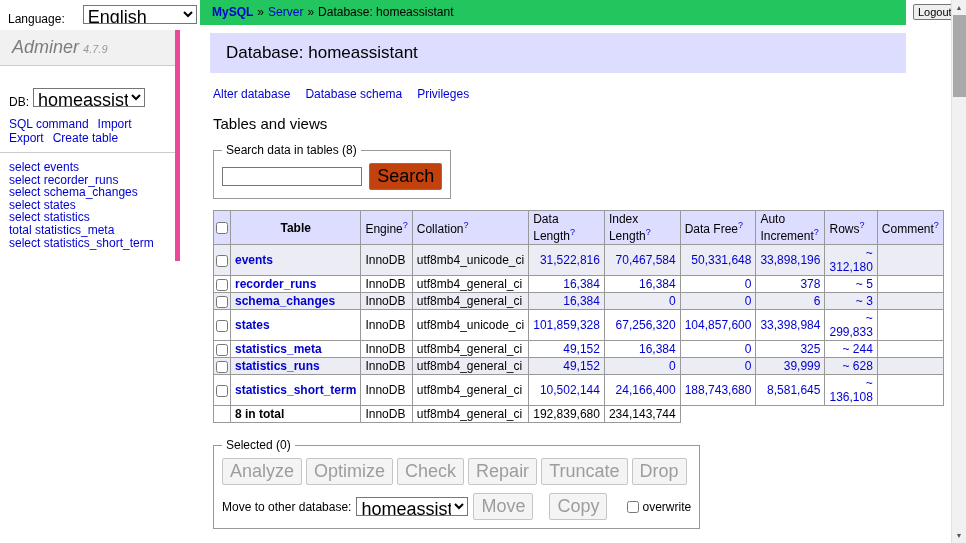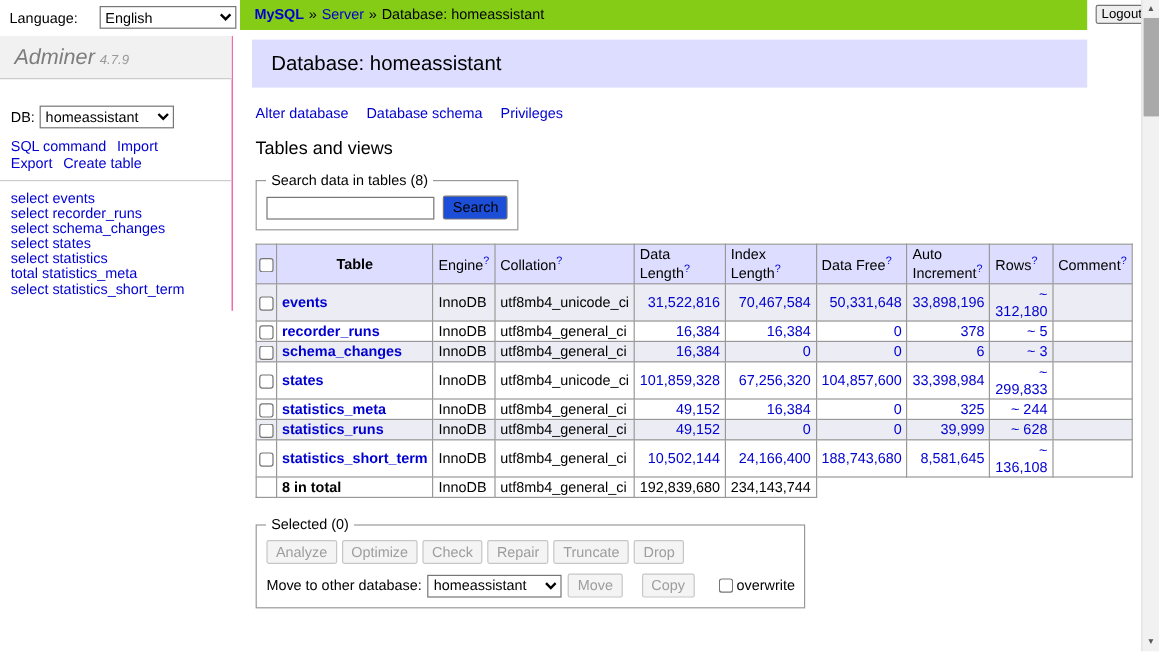--- a/index.html
+++ b/index.html
@@ -9,39 +9,39 @@
     font-family: "Liberation Sans", sans-serif; font-size: 12px;
     position: relative;
   }
   a.lnk { color: #0000d0; text-decoration: none; cursor: pointer; }
   .b { font-weight: bold; }
 
   
   .lang-row { position: absolute; top: 5px; left: 8px; }
   .lang-row label { margin-right: 18px; }
   select, input[type=text], button {
-    font-family: "Liberation Sans", sans-serif; font-size: 12px;
+    font-family: "Liberation Sans", sans-serif; font-size: 18px;
   }
   select { height: 19px; border: 1px solid #767676; background: #fff; }
   .lang-select { width: 114px; }
 
   .breadcrumb {
     position: absolute; left: 200px; top: 0; width: 706px; height: 25px;
-    background: #84cc16; line-height: 25px; padding: 0 12px; white-space: nowrap;
+    background: #22c55e; line-height: 25px; padding: 0 12px; white-space: nowrap;
   }
   .breadcrumb .sep { margin: 0 4px; color: #000; }
 
   .logout-btn {
     position: absolute; top: 4px; left: 913px;
     background: #efefef; border: 1px solid #767676; border-radius: 2px;
     padding: 1px 4px; font-size: 11px; cursor: pointer;
   }
 
   
-  .sidebar { position: absolute; top: 30px; left: 0; width: 194px; border-right: 1px solid #ec4899; }
+  .sidebar { position: absolute; top: 30px; left: 0; width: 180px; border-right: 5px solid #ec4899; }
   .sidebar h1 {
     background: #f1f1f1; color: #7d7d7d; font-style: italic;
     font-size: 18px; font-weight: normal; padding: 7px 12px;
     border-bottom: 1px solid #ccc;
   }
   .sidebar h1 .ver { font-size: 11px; color: #999; margin-left: 4px; }
   .db-row { margin: 22px 0 0 9px; }
   .db-row .db-select { width: 112px; margin-left: 4px; }
   .side-links { margin: 9px 0 0 9px; line-height: 13.5px; }
   .side-links a { margin-right: 9px; }
@@ -58,21 +58,21 @@
   .main-inner { padding-left: 3px; }
   .actions { margin-bottom: 14px; }
   .actions a { margin-right: 15px; }
   h3.sec { font-size: 15px; font-weight: normal; margin: 0 0 9px 0; }
 
   fieldset { border: 1px solid #999; padding: 6px 8px 8px 8px; display: inline-block; }
   legend { padding: 0 4px; margin-top: 16px; }
   .search-fs { margin: 2px 0 0 0; }
   .search-input { width: 140px; height: 19px; border: 1px solid #767676; padding: 1px 4px; margin-right: 4px; }
   .btn {
-    background: #1d4ed8; border: 1px solid #767676; border-radius: 2px;
+    background: #c2410c; border: 1px solid #767676; border-radius: 2px;
     padding: 2px 7px; cursor: pointer;
   }
   .btn:disabled { color: #9d9d9d; border-color: #c6c6c6; background: #f4f4f4; cursor: default; }
 
   table.data { border-collapse: collapse; margin-top: 11px; }
   .data th, .data td { border: 1px solid #999; padding: 1px 4px; height: 17px; }
   .data thead th, .data thead td { background: #ddddff; }
   .data th { font-weight: bold; text-align: center; }
   .data tr.odd td { background: #ececf4; }
   .data td.num { text-align: right; }

